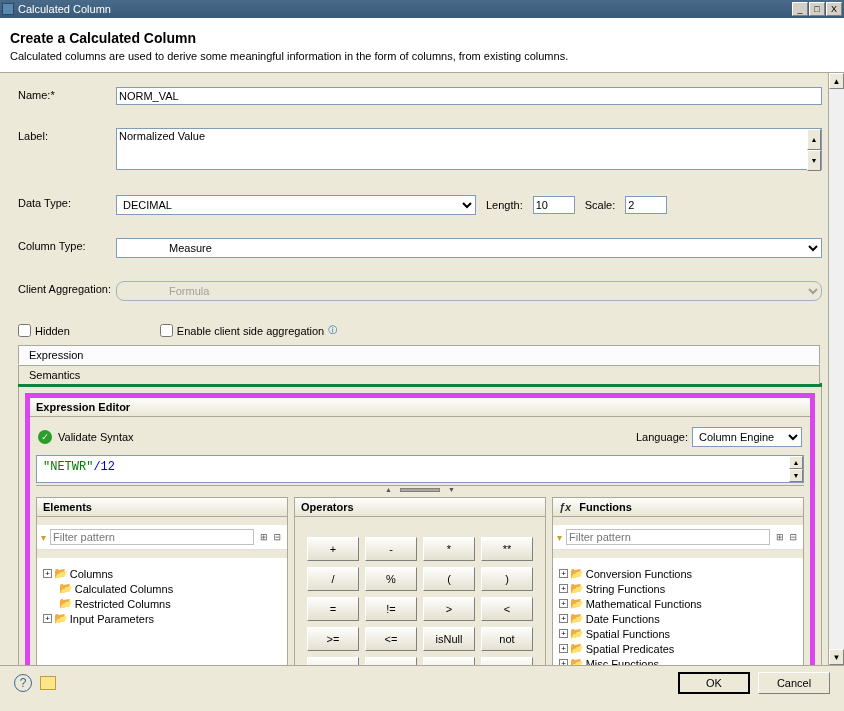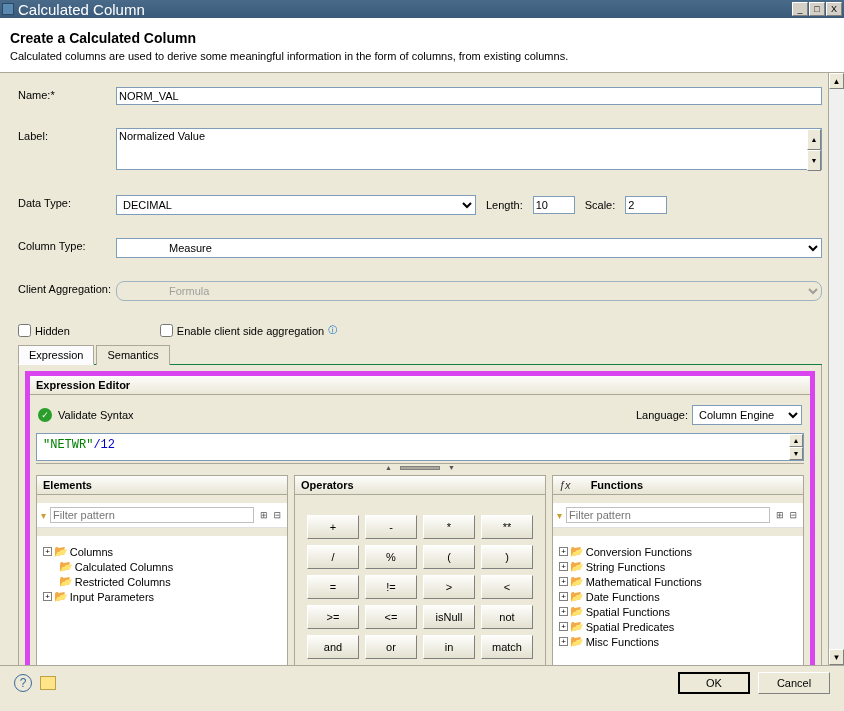--- a/index.html
+++ b/index.html
@@ -13,21 +13,21 @@
 }
 .titlebar {
   background: linear-gradient(to bottom, #4a6a8a, #3a5a7a);
   color: #fff;
   height: 18px;
   display: flex;
   align-items: center;
   padding: 0 2px;
 }
 .titlebar .icon { width: 12px; height: 12px; background: #5a8ab0; border: 1px solid #2a4a6a; margin-right: 4px; }
-.titlebar .title { flex: 1; font-size: 15px; }
+.titlebar .title { flex: 1; font-size: 11px; }
 .titlebar .win-btn {
   width: 16px; height: 14px;
   background: #d4d0c8;
   border: 1px solid #808080;
   border-top-color: #fff; border-left-color: #fff;
   display: inline-flex; align-items: center; justify-content: center;
   font-size: 9px; color: #000; margin-left: 1px;
   cursor: pointer;
 }
 .header-area {
@@ -95,21 +95,22 @@
 .small-input { width: 42px; }
 .sub-label { padding: 0 4px; }
 
 .check-row { display:flex; gap:90px; margin-top:4px; margin-bottom:6px;}
 .check-item { display:flex; align-items:center; gap:4px; }
 .info-icon { color:#0066cc; font-size:9px; vertical-align: super;}
 
 .tab-bar {
   display: flex;
   margin-top: 7px;
-  border-bottom: 1px solid #15803d;
+  border-bottom: 4px solid #15803d;
+  flex-direction: column;
 }
 .tab {
   padding: 3px 10px;
   border: 1px solid #aca899;
   border-bottom: none;
   background: #ece9d8;
   margin-right: 2px;
   position: relative;
   top: 1px;
   cursor: pointer;
@@ -191,21 +192,21 @@
 .folder-icon { color:#d4a040; font-size:11px;}
 .tree-label { }
 
 .op-grid { display:grid; grid-template-columns: repeat(4, 1fr); gap:6px; padding:8px;}
 .op-btn {
   height:24px; background:linear-gradient(to bottom,#fdfdfb,#e4e1d0);
   border:1px solid #808080; border-top-color:#fff;border-left-color:#fff;
   display:flex;align-items:center;justify-content:center;
   font-size:11px; cursor:pointer;
 }
-.fx-icon { color:#333; font-style:italic; font-weight:normal; margin-right:16px;}
+.fx-icon { color:#333; font-style:italic; font-weight:bold; margin-right:4px;}
 
 .footer {
   border-top: 1px solid #aca899;
   background: #ece9d8;
   height: 34px;
   display:flex; align-items:center; padding: 0 14px; gap:8px;
 }
 .help-icon {
   width:18px;height:18px;border-radius:50%;border:1px solid #3a6a9a;
   color:#3a6a9a;display:inline-flex;align-items:center;justify-content:center;font-size:12px;

